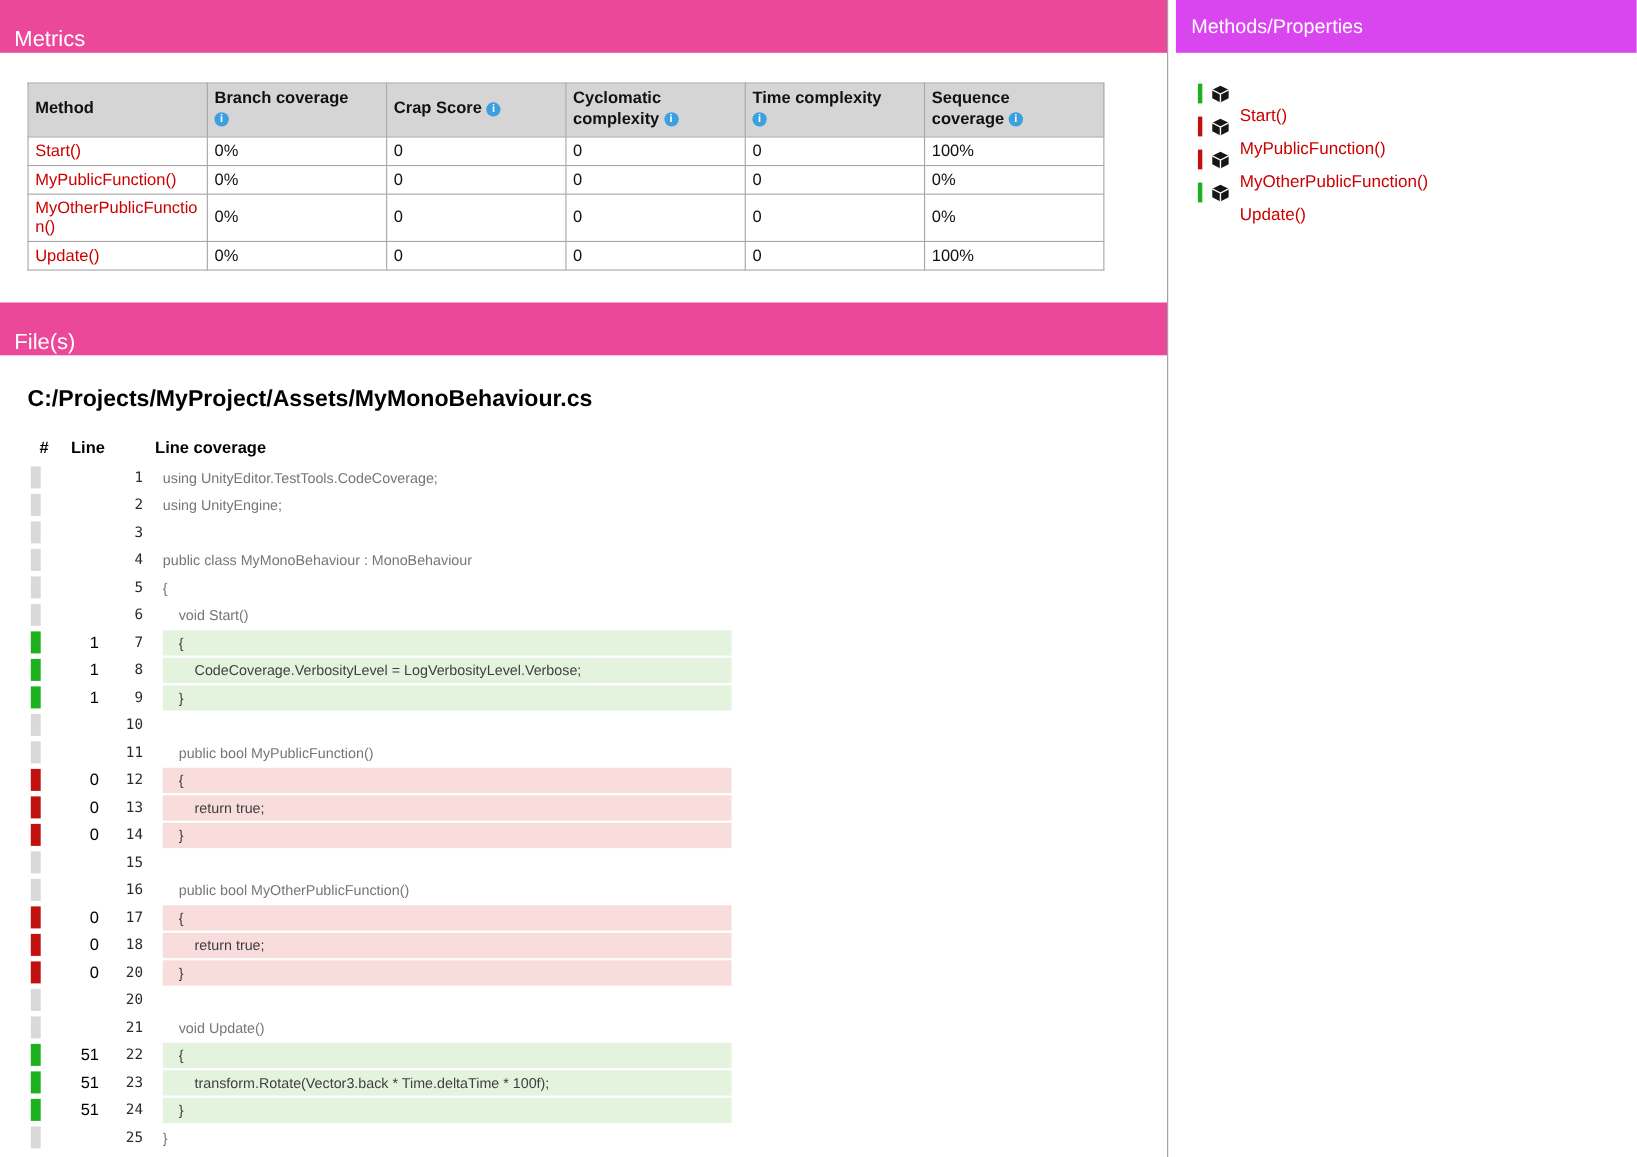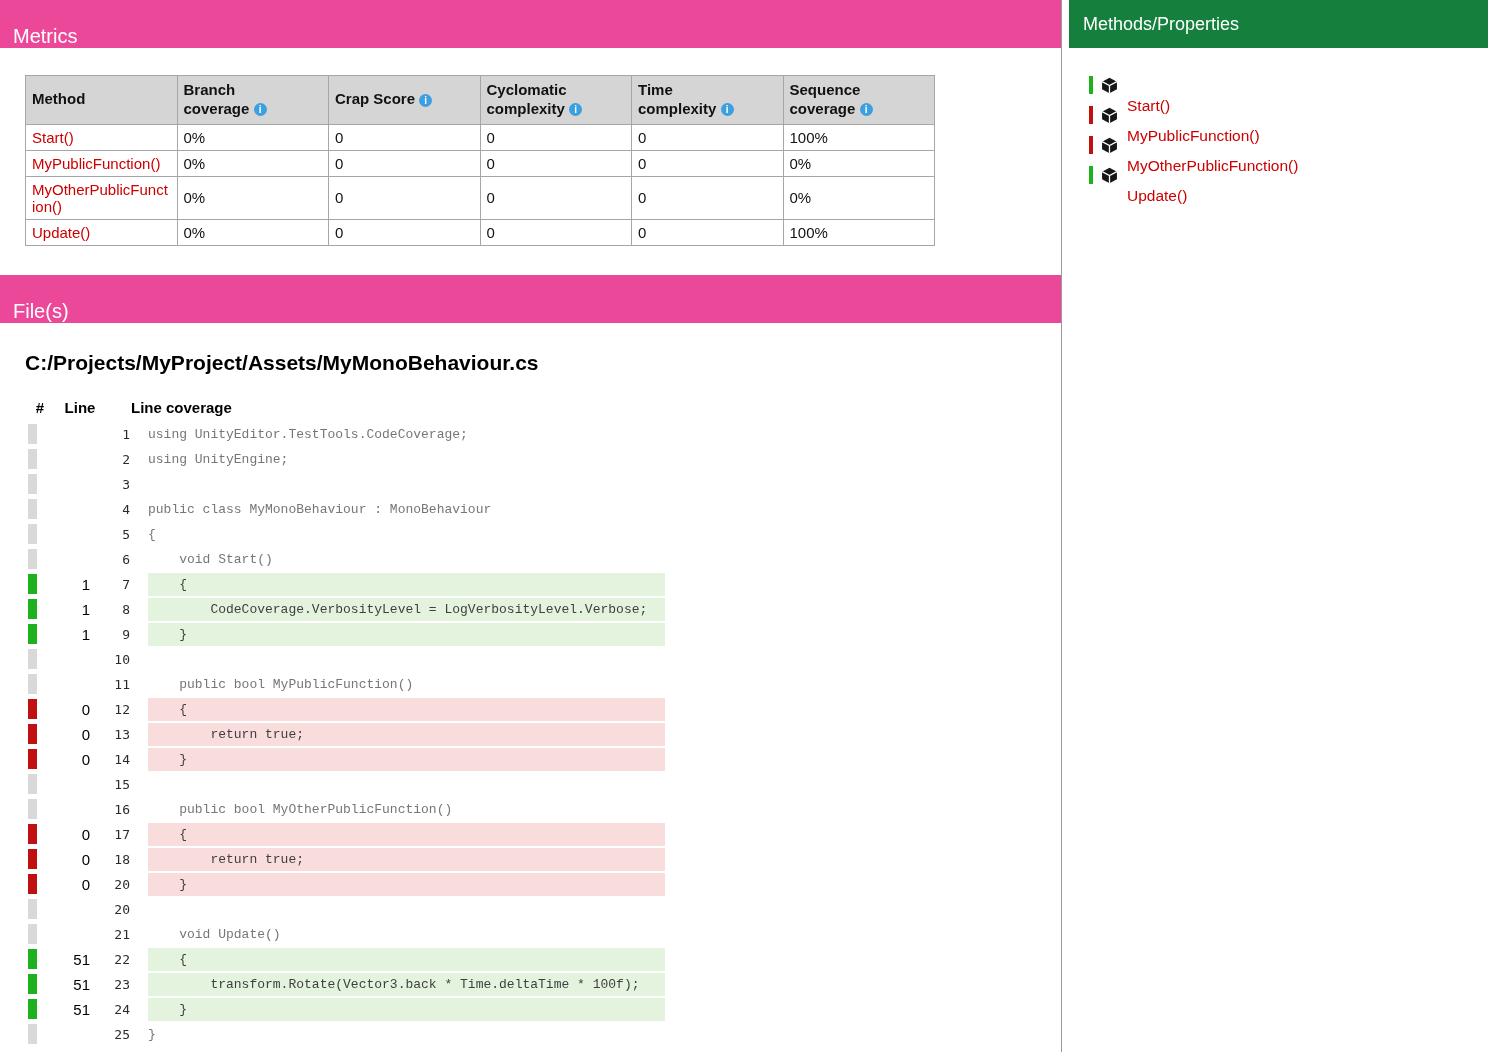--- a/index.html
+++ b/index.html
@@ -5,53 +5,53 @@
   * { box-sizing: border-box; }
   html,body { margin:0; padding:0; background:#fff; }
   body { width:1488px; height:1052px; font-family:"Liberation Sans", sans-serif; color:#111; }
   .layout { display:flex; width:1488px; min-height:1052px; }
   .main { width:1061px; flex:none; }
   .sidebar { flex:1; border-left:1px solid #9a9a9a; padding-left:7px; }
 
   
   .section-header { height:48px; background:#ec4899; color:#fff; font-size:20px;
                     display:flex; align-items:flex-end; padding-left:13px; }
-  .sidebar-header { height:48px; background:#15803d; color:#fff; font-size:18px;
+  .sidebar-header { height:48px; background:#d946ef; color:#fff; font-size:18px;
                     display:flex; align-items:center; padding-left:14px; }
 
   
   .metrics-wrap { margin:27px 26px 0 25px; }
-  table.metrics { border-collapse:collapse; width:910px; table-layout:fixed; font-size:15px; }
+  table.metrics { border-collapse:collapse; width:979px; table-layout:fixed; font-size:15px; }
   table.metrics th, table.metrics td { border:1px solid #a6a6a6; }
   table.metrics th { background:#d5d5d5; text-align:left; font-weight:bold;
                      vertical-align:middle; padding:5px 28px 5px 6px; line-height:1.25; }
   table.metrics td { padding:4px 6px; height:26px; }
   a.red-link { color:#cc0000; text-decoration:none; cursor:pointer;margin-top:41px; }
   td.method-cell a { word-break:break-all; }
   .info-icon { display:inline-block; width:13px; height:13px; border-radius:50%;
                background:#3b9fe0; color:#fff; font-size:10px; line-height:13px;
                text-align:center; font-weight:bold; vertical-align:middle; cursor:pointer; }
 
   
   .file-path { margin:28px 0 0 25px; font-weight:bold; font-size:21px; color:#000; }
   .code-area { margin:24px 0 0 25px; }
   .code-head { display:flex; font-weight:bold; font-size:15px; margin-bottom:6px; color:#000; }
   .h-hash { width:30px; text-align:center; flex:none; }
   .h-line { width:50px; text-align:center; flex:none; }
-  .h-cov  { margin-left:26px; flex:none; }
+  .h-cov  { margin-left:36px; flex:none; }
 
   .code-row { display:flex; align-items:center; height:25px; }
   .ind { width:9px; height:20px; margin-left:3px; background:#d9d9d9; flex:none; }
   .ind.covered { background:#1db21d; }
   .ind.uncovered { background:#c01010; }
   .hits { width:53px; text-align:right; font-size:15px; color:#000; flex:none; }
   .lnum { width:40px; text-align:right; font-family:"DejaVu Sans Mono", monospace;
           font-size:13px; color:#2b2b2b; flex:none; }
   .code { margin-left:18px; width:517px; white-space:pre; overflow:hidden;
-          font-family:Liberation Mono, monospace; font-size:13px; color:#767676;
+          font-family:Liberation Sans, sans-serif; font-size:13px; color:#767676;
           height:23px; line-height:23px; flex:none; }
   .code.covered { background:#e4f3de; color:#3f3f3f; }
   .code.uncovered { background:#f9dcdc; color:#3f3f3f; }
 
   
   .sidebar-list { margin-top:22px; padding-left:20px; }
   .sidebar-item { display:flex; align-items:center; height:30px; }
   .item-bar { width:4px; height:18px; margin-right:8px; flex:none; background:#d9d9d9; }
   .item-bar.covered { background:#1db21d; }
   .item-bar.uncovered { background:#c01010; }

